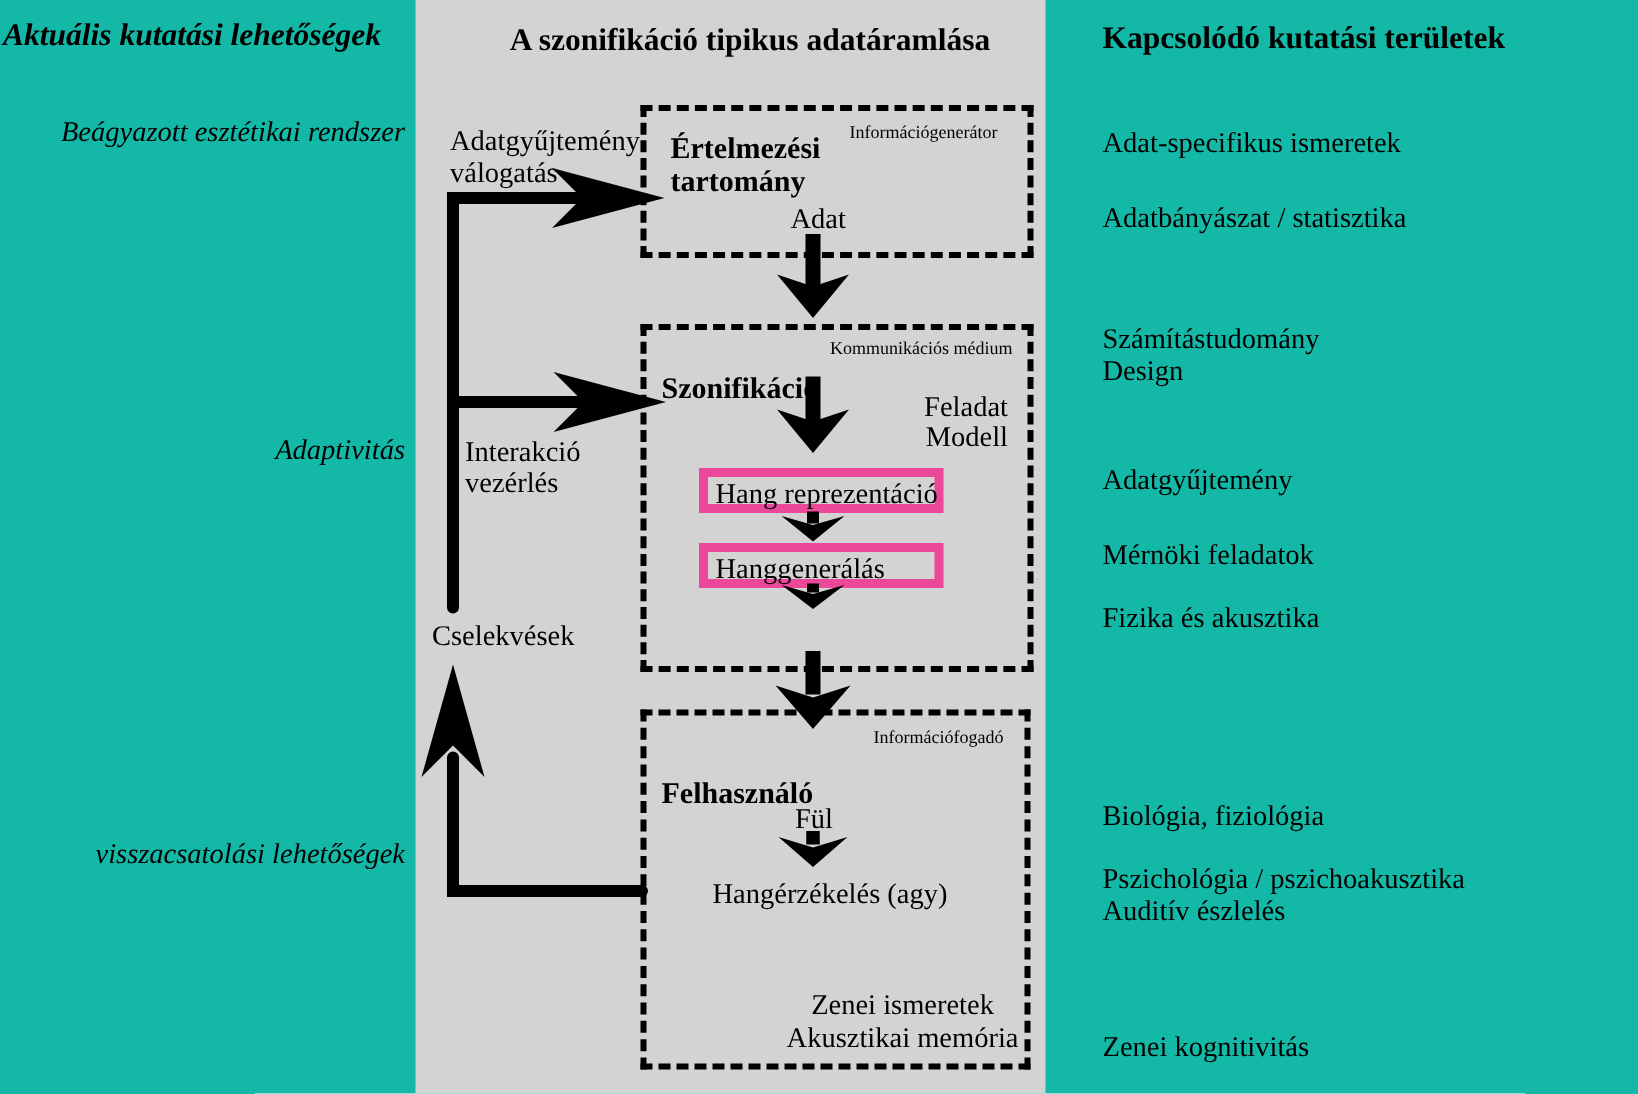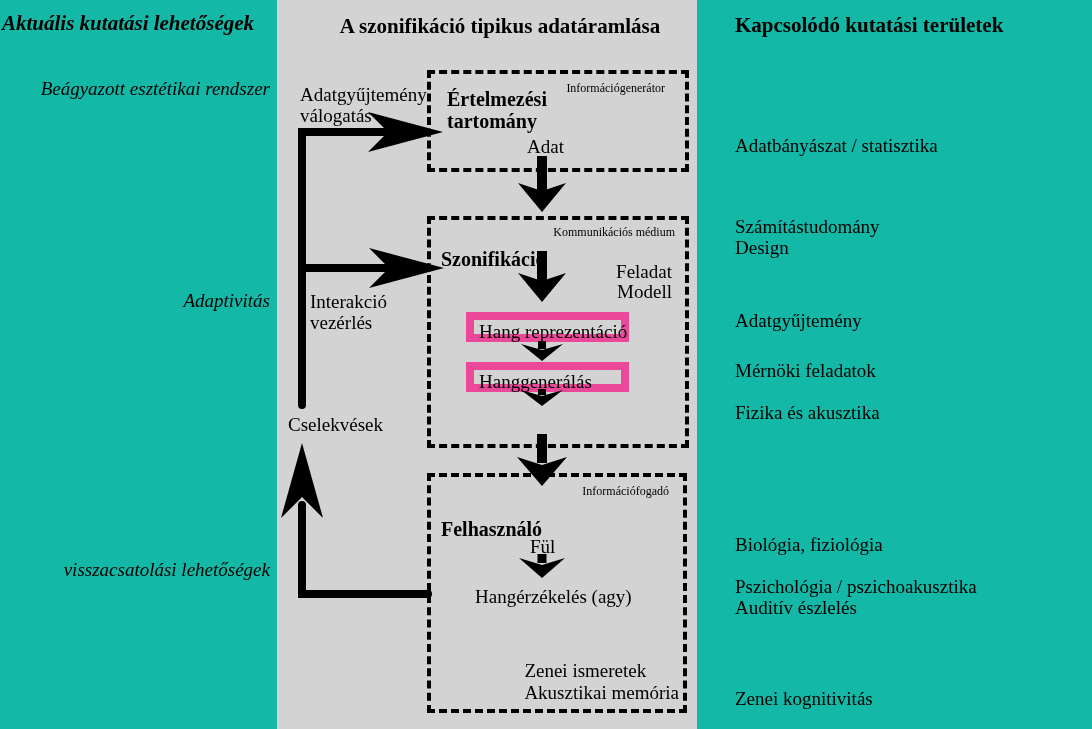--- a/index.html
+++ b/index.html
@@ -41,28 +41,28 @@
   .corner-label {
     position: absolute; font-size: 12px; white-space: nowrap;
   }
   .box-title {
     position: absolute; font-size: 20px; font-weight: bold;
     line-height: 22px; white-space: nowrap;
   }
   .inner-text { position: absolute; font-size: 19px; white-space: nowrap; }
   .step-box {
     position: absolute; left: 35px; width: 163px; height: 30px;
-    border: 8px solid #ec4899; box-sizing: border-box;
+    border: 6px solid #ec4899; box-sizing: border-box;
     background: transparent;
     font-size: 19px; line-height: 24px; padding-left: 5px;
     white-space: nowrap;
   }
   .side-block { position: absolute; right: 13px; top: 42px; text-align: right;
     font-size: 19px; line-height: 20px; white-space: nowrap; }
-  .bottom-block { position: absolute; right: 4px; bottom: 5px; text-align: left;
+  .bottom-block { position: absolute; right: 4px; bottom: 5px; text-align: center;
     font-size: 19px; line-height: 22px; white-space: nowrap; }
   svg.overlay { position: absolute; left: 0; top: 0; pointer-events: none; }
 </style>
 </head>
 <body>
 
 <div id="page">
 
   <div class="abs gray-panel"></div>
 
@@ -161,20 +161,21 @@
       <line x1="542" y1="434" x2="542" y2="463" stroke-width="10"></line>
       <polygon points="542,486 517,457 542,465 567,457" stroke="none"></polygon>
     </g>
 
     <g fill="#000" stroke="#000">
       <line x1="542" y1="554" x2="542" y2="563" stroke-width="9"></line>
       <polygon points="542,578 519,558 542,565 565,558" stroke="none"></polygon>
     </g>
   </svg>
 
+  <div class="abs right-item" style="top:85px;">Adat-specifikus ismeretek</div>
   <div class="abs right-item" style="top:135px;">Adatbányászat / statisztika</div>
   <div class="abs right-item" style="top:216px;">Számítástudomány</div>
   <div class="abs right-item" style="top:237px;">Design</div>
   <div class="abs right-item" style="top:310px;">Adatgyűjtemény</div>
   <div class="abs right-item" style="top:360px;">Mérnöki feladatok</div>
   <div class="abs right-item" style="top:402px;">Fizika és akusztika</div>
   <div class="abs right-item" style="top:534px;">Biológia, fiziológia</div>
   <div class="abs right-item" style="top:576px;">Pszichológia / pszichoakusztika</div>
   <div class="abs right-item" style="top:597px;">Auditív észlelés</div>
   <div class="abs right-item" style="top:688px;text-align:center;">Zenei kognitivitás</div>

